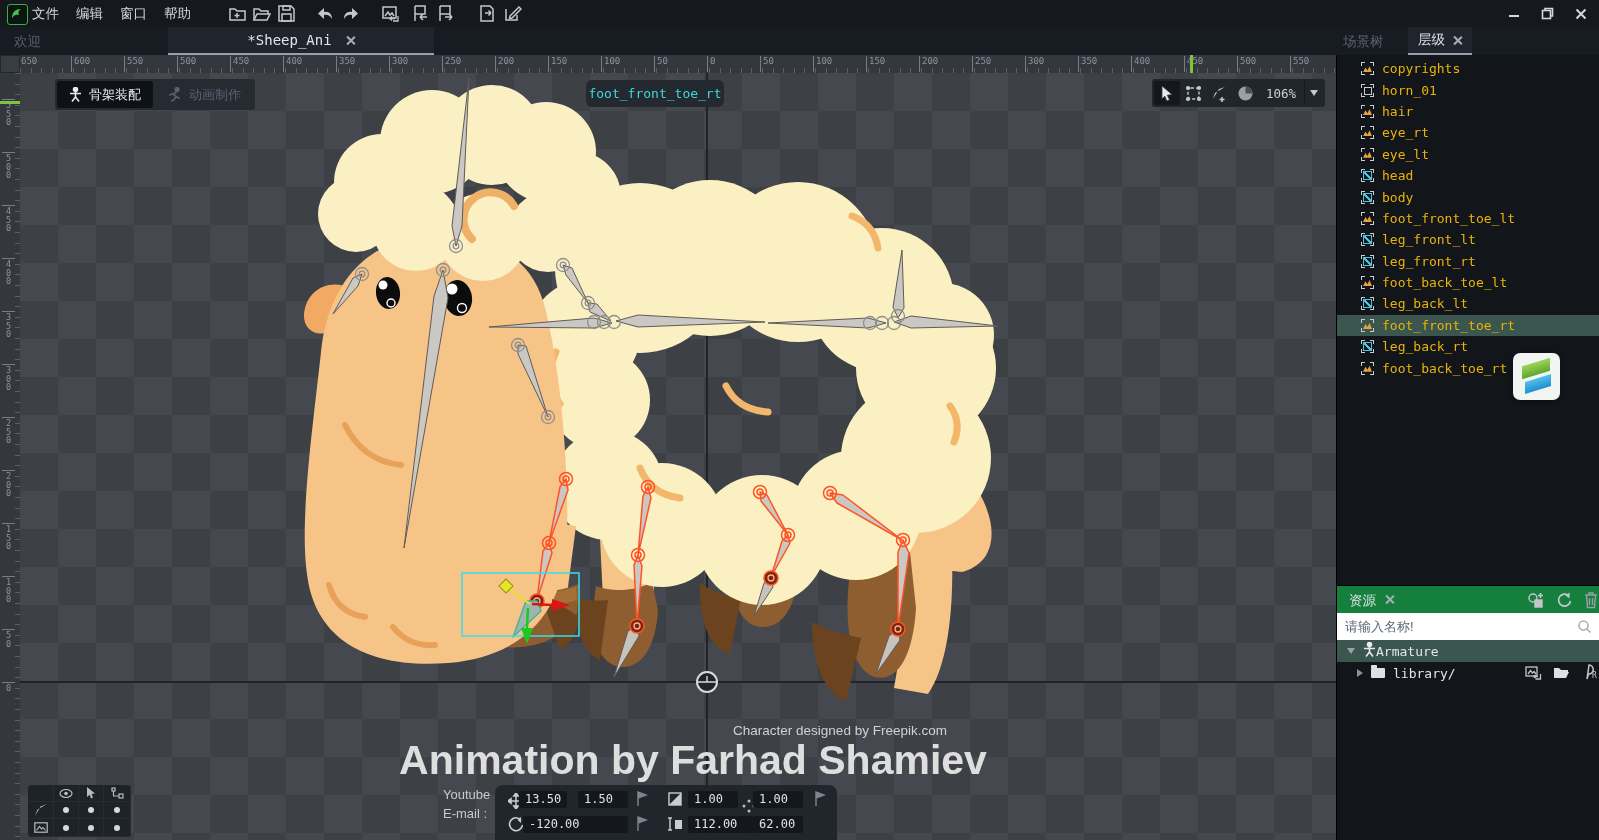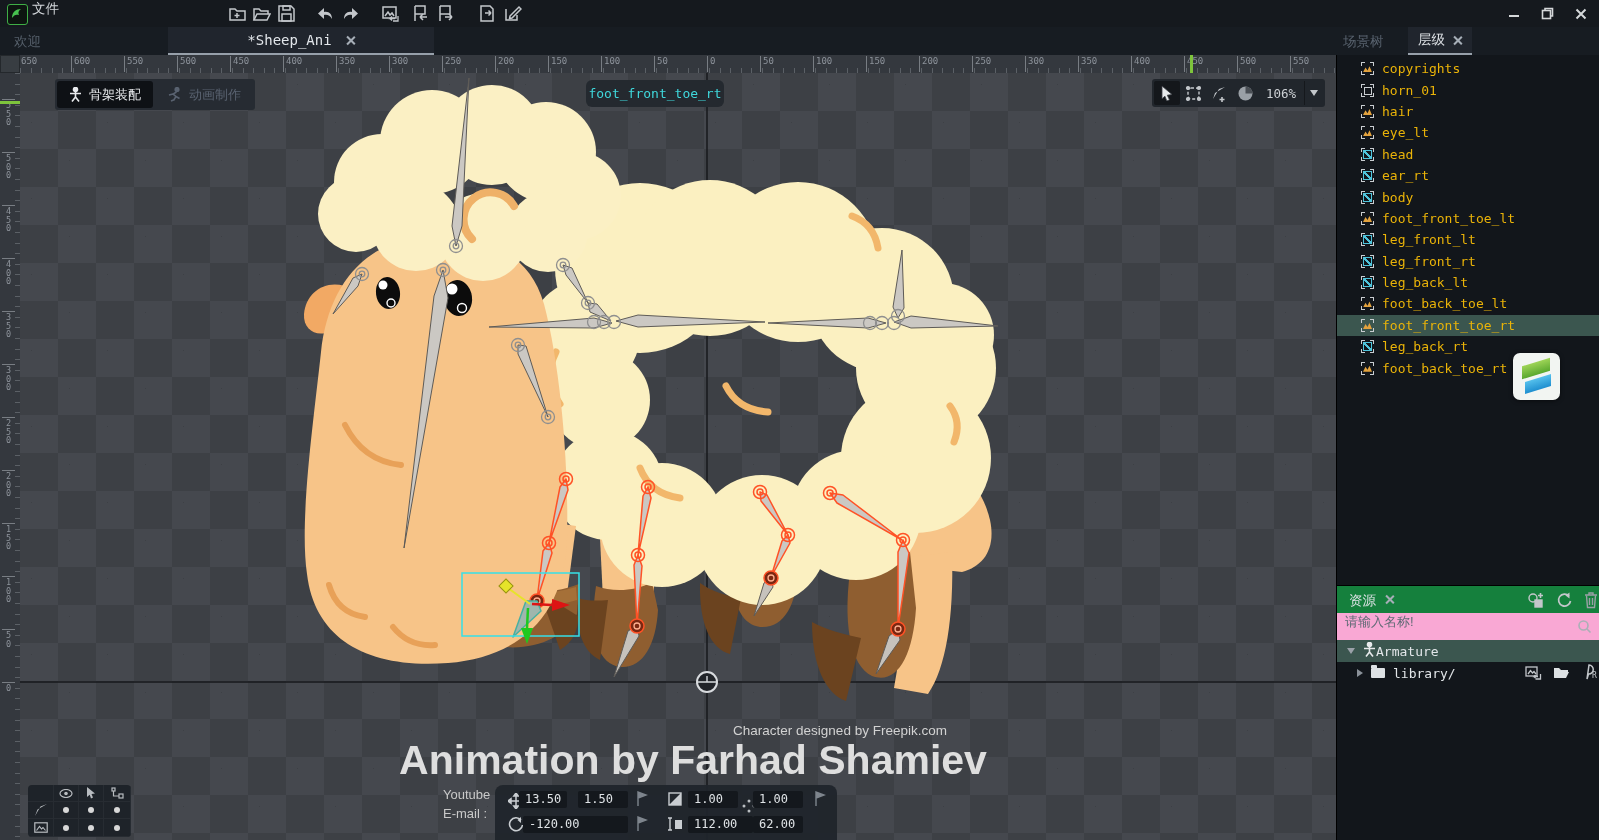--- a/index.html
+++ b/index.html
@@ -2,21 +2,21 @@
 <html><head>
 <meta charset="utf-8">
 <style>
   html,body{margin:0;padding:0;background:#000;}
   .app{position:relative;width:1599px;height:840px;overflow:hidden;background:#14181d;
        font-family:"Liberation Sans",sans-serif;-webkit-font-smoothing:antialiased;}
   
   .topbar{position:absolute;left:0;top:0;width:1599px;height:27px;background:#15191e;border-bottom:1px solid #0a0d10;}
   .logo{position:absolute;left:7px;top:4px;width:19px;height:19px;border:1px solid #3fae46;border-radius:3px;background:#0d1510;}
   .logo svg{position:absolute;left:2px;top:2px;}
-  .menus{position:absolute;left:32px;top:0;height:27px;display:flex;gap:17px;align-items:center;flex-direction:column;}
+  .menus{position:absolute;left:32px;top:0;height:27px;display:flex;gap:17px;align-items:center;}
   .menuitem{color:#d2d6da;font-size:13.5px;cursor:default;}
   .tbi{position:absolute;top:4px;width:19px;height:19px;}
   .wctl{position:absolute;top:5px;width:22px;height:17px;display:flex;align-items:center;justify-content:center;}
   
   .tabbar{position:absolute;left:0;top:27px;width:1599px;height:28px;background:#171c22;border-bottom:1px solid #0b0e12;}
   .welcome{position:absolute;left:14px;top:6px;font-size:13.5px;color:#555f6a;}
   .doctab{position:absolute;left:168px;top:0;width:266px;height:26px;background:#20252d;border-bottom:2px solid #97a0aa;
           display:flex;align-items:center;justify-content:center;gap:14px;}
   .doctab .dlabel{color:#e2e6ea;font-family:"DejaVu Sans Mono",monospace;font-size:14px;}
   .ptab-scene{position:absolute;left:1343px;top:6px;font-size:13.5px;color:#57616d;}
@@ -98,21 +98,21 @@
      background:linear-gradient(45deg,transparent 42%,#4fc4dc 42% 58%,transparent 58%);}
   .t-rect:after{content:"";position:absolute;left:3px;top:3px;width:6px;height:6px;border:1px solid #c9cdd1;}
   
   .slogo{position:absolute;left:176px;top:298px;width:47px;height:47px;background:#f2f5f2;border-radius:7px;box-shadow:0 1px 4px rgba(0,0,0,.5);}
   .slogo .g{position:absolute;left:9px;top:9px;width:28px;height:13px;transform:skewY(-17deg);background:linear-gradient(180deg,#9ed457,#5aa82e);}
   .slogo .b{position:absolute;left:12px;top:25px;width:26px;height:12px;transform:skewY(-17deg);background:linear-gradient(180deg,#55c0ec,#1f8fd0);}
   
   .reshdr{position:absolute;left:0;top:530px;width:263px;height:28px;background:#15803d;border-top:1px solid #000;box-sizing:border-box;}
   .reshdr .dlabel{position:absolute;left:12px;top:6px;color:#dfe3e7;font-size:13.5px;}
   .reshdr .xicon{position:absolute;left:48px;top:9px;}
-  .searchbar{position:absolute;left:0;top:558px;width:263px;height:27px;background:#f9a8d4;display:flex;align-items:flex-start;}
+  .searchbar{position:absolute;left:0;top:558px;width:263px;height:27px;background:#ffffff;display:flex;align-items:center;}
   .searchbar .ph{margin-left:8px;color:#5f6a75;font-size:13px;}
   .treerow{position:absolute;left:0;width:263px;height:22px;display:flex;align-items:center;
      font-family:"DejaVu Sans Mono",monospace;font-size:13px;color:#e2e6e9;}
   .tri-r{width:0;height:0;border-top:4.5px solid transparent;border-bottom:4.5px solid transparent;border-left:6px solid #8a9199;}
   .tri-d{width:0;height:0;border-left:4.5px solid transparent;border-right:4.5px solid transparent;border-top:6px solid #9aa1a9;}
   .folder{position:relative;width:14px;height:10px;background:#dde1e4;border-radius:1px;}
   .folder:before{content:"";position:absolute;left:0;top:-3px;width:6px;height:3px;background:#dde1e4;border-radius:1px 1px 0 0;}
 </style>
 </head>
 <body>
@@ -686,35 +686,35 @@
         <div class="hrow">
           <span class="slot-icon t-rect"></span>
           <span class="hlabel">horn_01</span>
         </div>
 
         <div class="hrow">
           <span class="slot-icon t-image"></span>
           <span class="hlabel">hair</span>
         </div>
 
+        <div class="hrow">
+          <span class="slot-icon t-image"></span>
+          <span class="hlabel">eye_rt</span>
+        </div>
 
         <div class="hrow">
           <span class="slot-icon t-image"></span>
           <span class="hlabel">eye_lt</span>
         </div>
 
         <div class="hrow">
           <span class="slot-icon t-mesh"></span>
           <span class="hlabel">head</span>
         </div>
 
-        <div class="hrow">
-          <span class="slot-icon t-mesh"></span>
-          <span class="hlabel">ear_rt</span>
-        </div>
 
 
         <div class="hrow">
           <span class="slot-icon t-mesh"></span>
           <span class="hlabel">body</span>
         </div>
 
         <div class="hrow">
           <span class="slot-icon t-image"></span>
           <span class="hlabel">foot_front_toe_lt</span>
@@ -724,27 +724,27 @@
           <span class="slot-icon t-mesh"></span>
           <span class="hlabel">leg_front_lt</span>
         </div>
 
         <div class="hrow">
           <span class="slot-icon t-mesh"></span>
           <span class="hlabel">leg_front_rt</span>
         </div>
 
         <div class="hrow">
+          <span class="slot-icon t-image"></span>
+          <span class="hlabel">foot_back_toe_lt</span>
+        </div>
+
+        <div class="hrow">
           <span class="slot-icon t-mesh"></span>
           <span class="hlabel">leg_back_lt</span>
-        </div>
-
-        <div class="hrow">
-          <span class="slot-icon t-image"></span>
-          <span class="hlabel">foot_back_toe_lt</span>
         </div>
 
         <div class="hrow selected">
           <span class="slot-icon t-image"></span>
           <span class="hlabel">foot_front_toe_rt</span>
         </div>
 
         <div class="hrow">
           <span class="slot-icon t-mesh"></span>
           <span class="hlabel">leg_back_rt</span>

